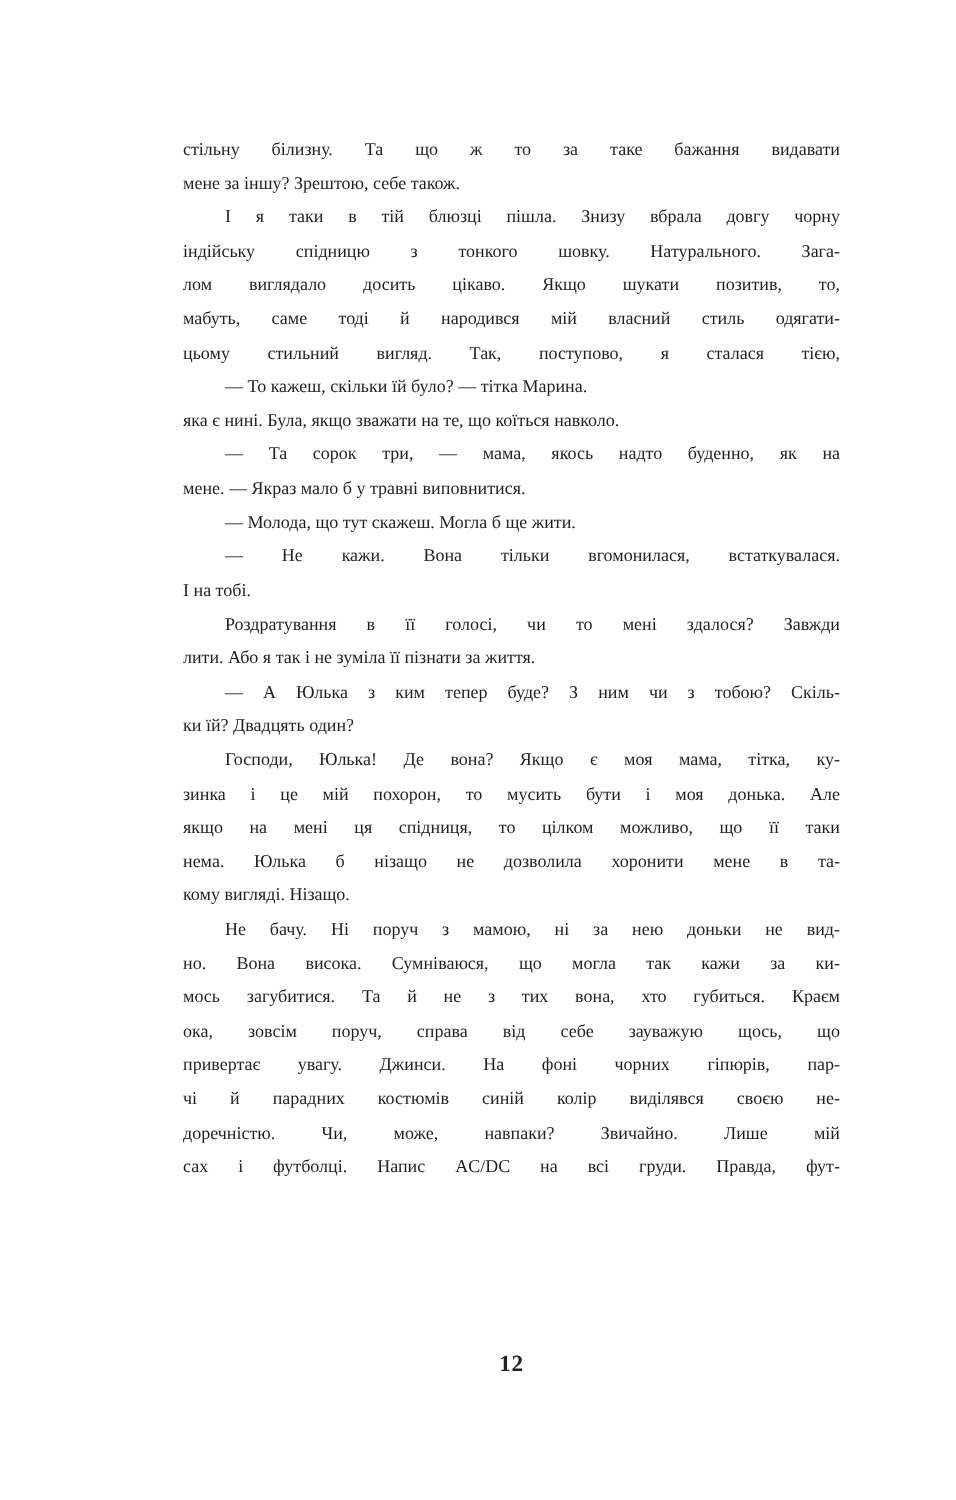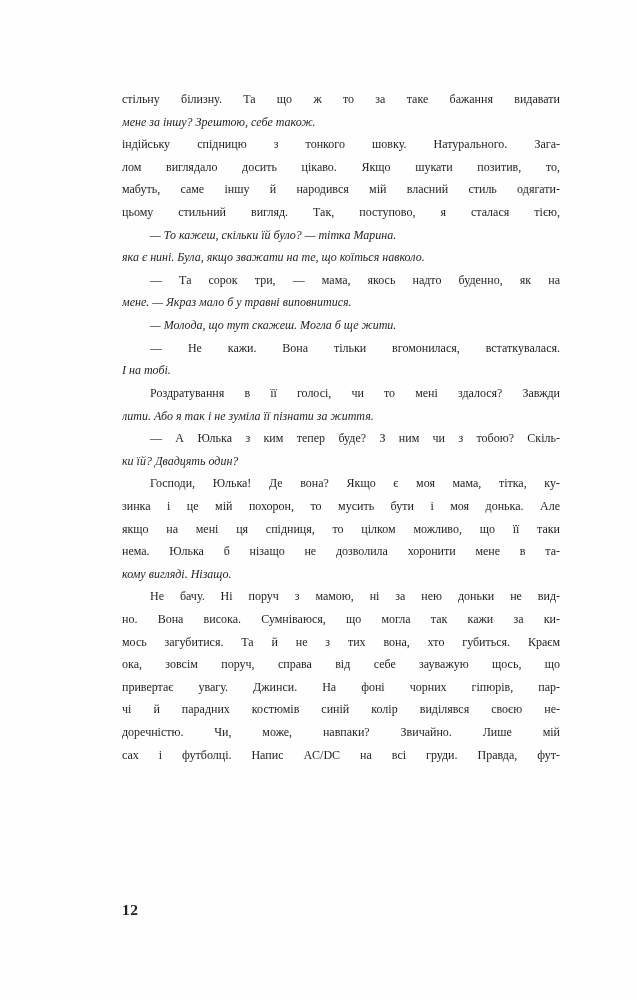--- a/index.html
+++ b/index.html
@@ -31,46 +31,47 @@
   }
   .line {
     height: 22.62px;
     overflow: hidden;
     text-align: justify;
     text-align-last: justify;
     white-space: normal;
   }
   .line.end {
     text-align-last: left;
-    font-style: italic;
   }
   .line.indent {
     text-indent: 28px;
   }
   .folio {
     position: absolute;
     left: 122px;
     top: 901px;
     width: 438px;
+    text-align: center;
     font-size: 15.5px;
     font-weight: 600;
     color: #222222;
     letter-spacing: 0.5px;
   }
 </style>
 </head>
 <body>
 
 <div class="page">
   <div class="text-block">
       <div class="line">стільну білизну. Та що ж то за таке бажання видавати</div>
       <div class="line end">мене за іншу? Зрештою, себе також.</div>
+      <div class="line indent">І я таки в тій блюзці пішла. Знизу вбрала довгу чорну</div>
       <div class="line">індійську спідницю з тонкого шовку. Натурального. Зага-</div>
       <div class="line">лом виглядало досить цікаво. Якщо шукати позитив, то,</div>
-      <div class="line">мабуть, саме іншу й народився мій власний стиль одягати-</div>
+      <div class="line">мабуть, саме тоді й народився мій власний стиль одягати-</div>
       <div class="line">цьому стильний вигляд. Так, поступово, я сталася тією,</div>
       <div class="line indent end">— То кажеш, скільки їй було? — тітка Марина.</div>
       <div class="line end">яка є нині. Була, якщо зважати на те, що коїться навколо.</div>
       <div class="line indent">— Та сорок три, — мама, якось надто буденно, як на</div>
       <div class="line end">мене. — Якраз мало б у травні виповнитися.</div>
       <div class="line indent end">— Молода, що тут скажеш. Могла б ще жити.</div>
       <div class="line indent">— Не кажи. Вона тільки вгомонилася, встаткувалася.</div>
       <div class="line end">І на тобі.</div>
       <div class="line indent">Роздратування в її голосі, чи то мені здалося? Завжди</div>
       <div class="line end">лити. Або я так і не зуміла її пізнати за життя.</div>

